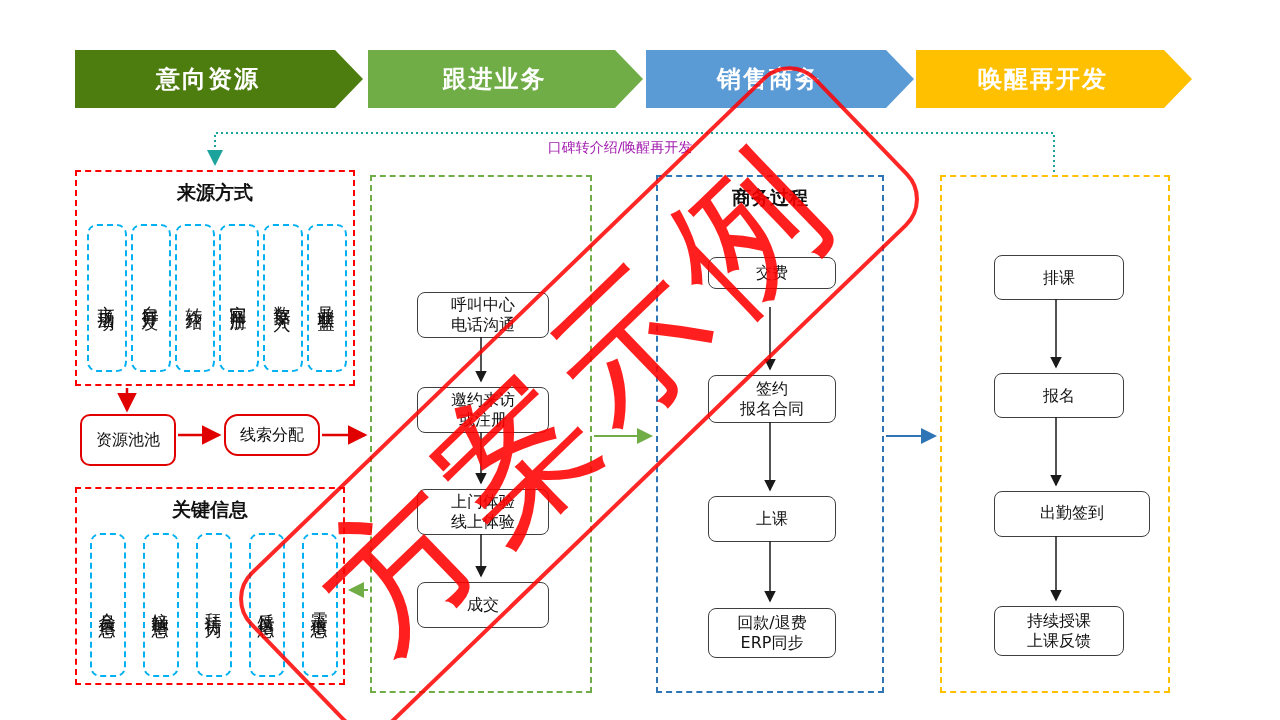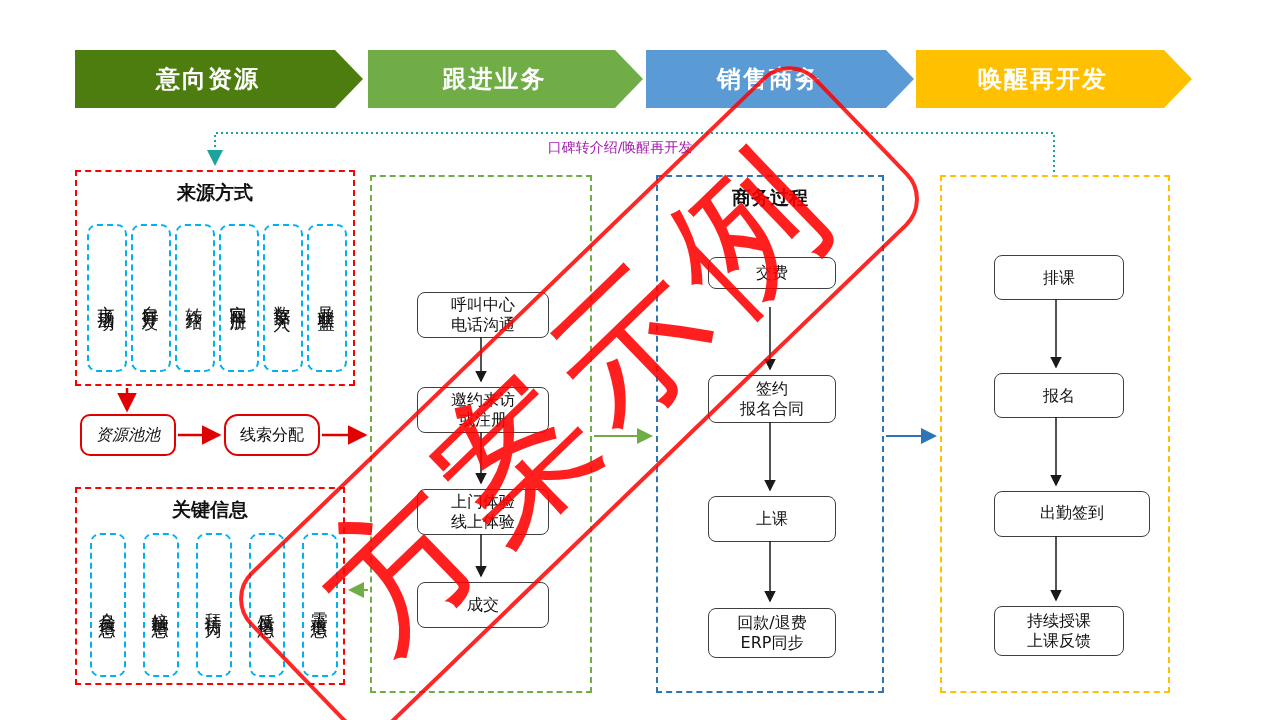--- a/index.html
+++ b/index.html
@@ -43,21 +43,21 @@
   .step{
     position:absolute;box-sizing:border-box;border:1.5px solid #3f3f3f;border-radius:8px;background:#fff;
     display:flex;align-items:center;justify-content:center;text-align:center;
     font-size:16px;line-height:1.25;color:#111;white-space:pre-line;
   }
   
   .pool{
     position:absolute;box-sizing:border-box;border:2px solid #E00000;border-radius:10px;background:#fff;
     display:flex;align-items:center;justify-content:center;font-size:16px;color:#111;
   }
-  #pool-box{left:80px;top:414px;width:96px;height:42px;font-style:italic;}
+  #pool-box{left:80px;top:414px;width:96px;height:52px;}
   #assign-box{left:224px;top:414px;width:96px;height:42px;border-radius:14px;}
 
   
   #arrows{position:absolute;left:0;top:0;width:1280px;height:720px;pointer-events:none;}
 
   
   #watermark{
     position:absolute;left:185px;top:295px;width:780px;height:200px;
     border:4px solid rgba(255,0,0,0.85);border-radius:38px;
     transform:rotate(-44deg);

